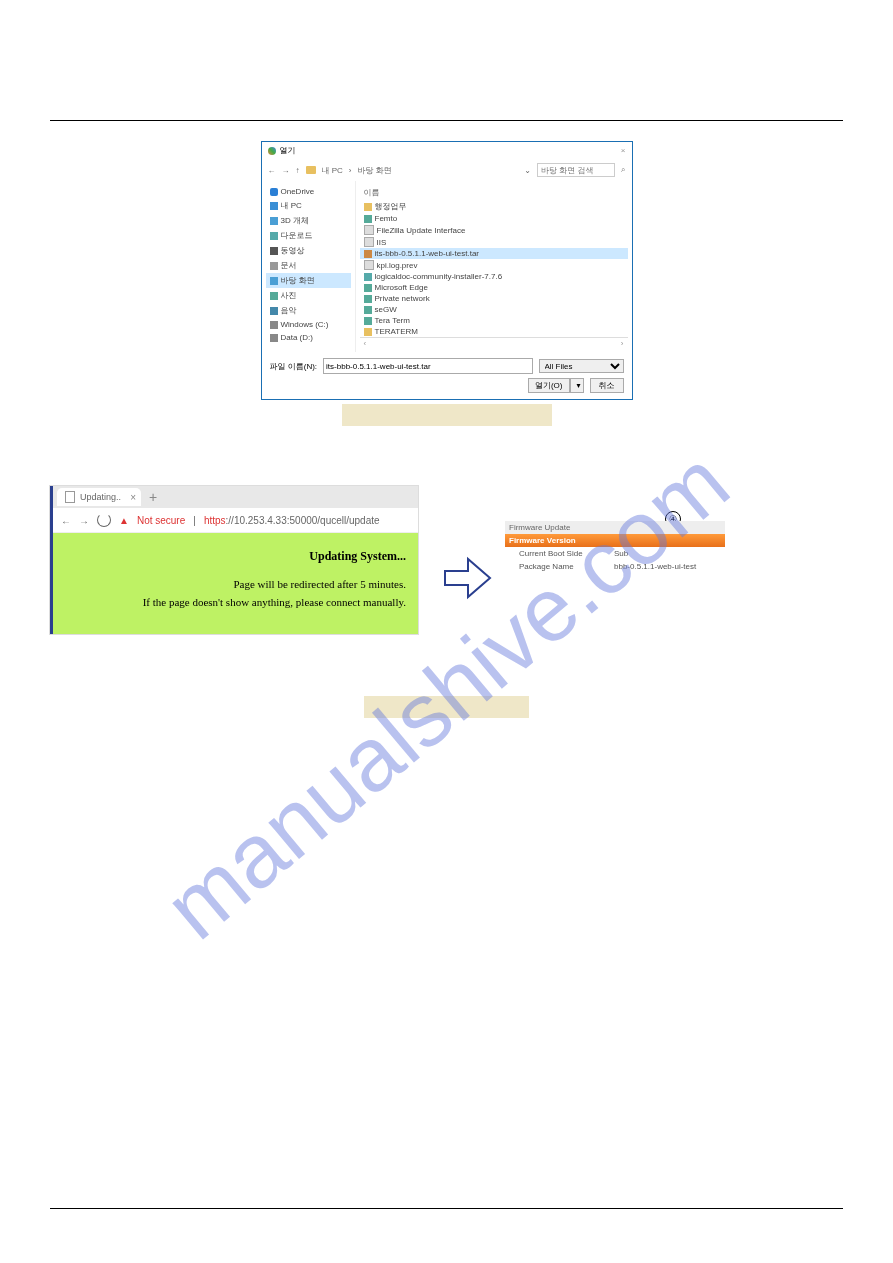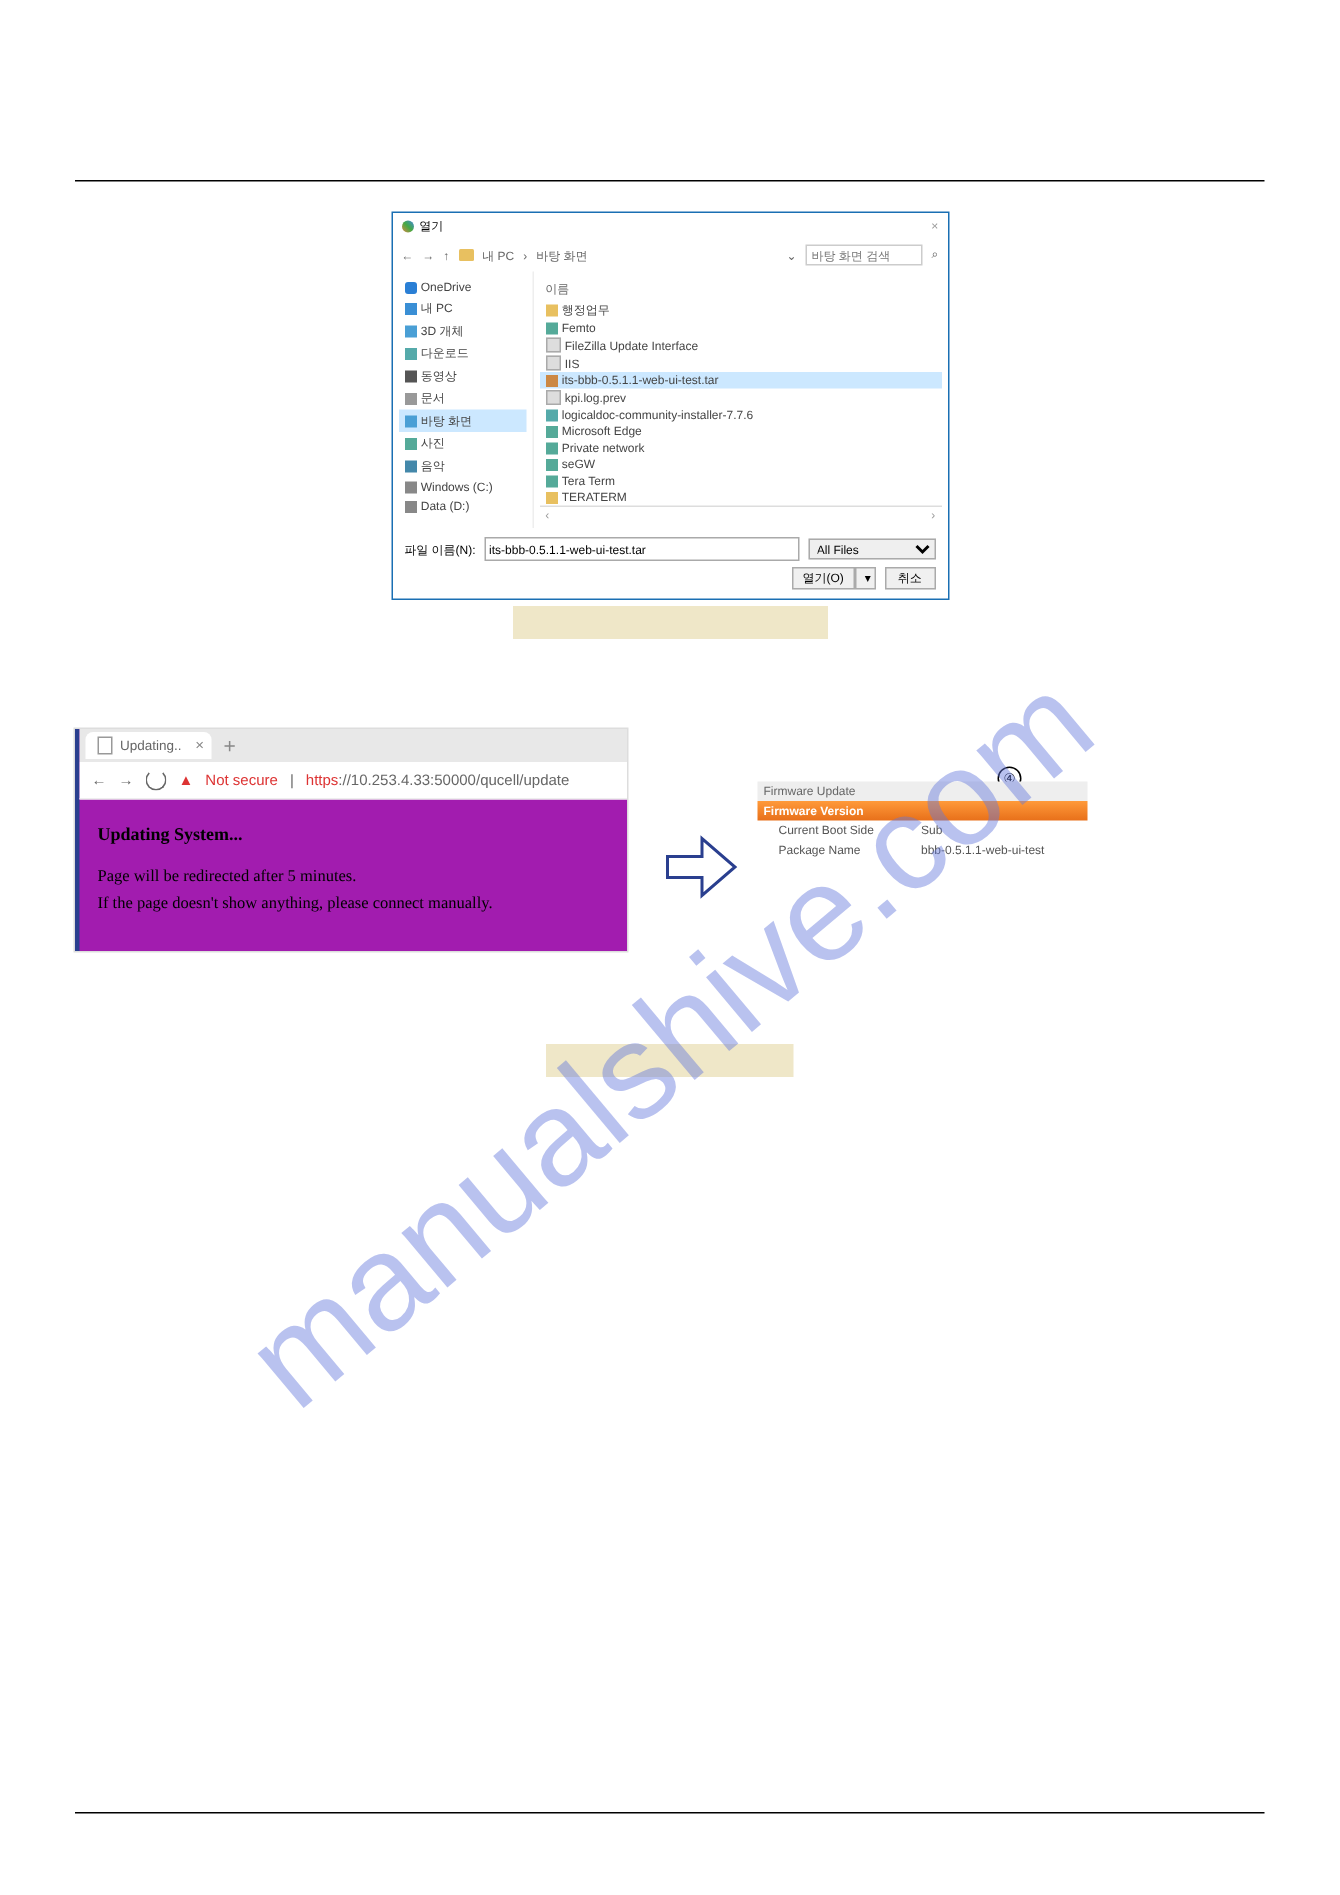--- a/index.html
+++ b/index.html
@@ -54,21 +54,21 @@
 .fd-footer .btns { display:flex; justify-content:flex-end; gap:6px; }
 .fd-footer button.btn { border:1px solid #aaa; background:#f0f0f0; padding:1px 8px; font-size:8px; }
 .fd-footer .split { display:flex; }
 .fd-footer .split button { border:1px solid #aaa; background:#f0f0f0; padding:1px 6px; font-size:8px; }
 .fd-footer .split .drop { width:12px; }
 
 .caption-highlight { width:210px; height:22px; background:#efe7c8; margin:4px auto 0 auto; }
 
 
 .bottom-section { position:relative; margin:60px 50px 0 50px; height:200px; }
-.browser-shot { width:365px; border-left:3px solid #2a3f8f; background:#a21caf; box-shadow:0 0 0 1px #ddd; }
+.browser-shot { width:365px; border-left:3px solid #2a3f8f; background:#bef264; box-shadow:0 0 0 1px #ddd;text-align:right; }
 .browser-tabs { display:flex; align-items:center; background:#e8e8e8; padding:0 0 0 4px; height:22px; }
 .browser-tab { background:#fff; padding:3px 20px 3px 8px; font-size:9px; color:#666; border-top-left-radius:5px; border-top-right-radius:5px; display:flex; align-items:center; gap:5px; position:relative; }
 .browser-tab .page-ico { width:8px; height:10px; border:1px solid #999; }
 .browser-tab .tab-close { position:absolute; right:5px; font-size:10px; color:#888; }
 .new-tab { padding:0 8px; color:#888; font-size:14px; }
 .browser-addr { display:flex; align-items:center; gap:8px; padding:5px 8px; background:#fff; border-bottom:1px solid #eee; font-size:10px; color:#666; }
 .browser-addr .arrow { color:#666; }
 .browser-addr .reload { width:12px; height:12px; border:1.5px solid #666; border-radius:50%; border-top-color:transparent; }
 .browser-addr .warn { color:#d33; font-weight:bold; }
 .browser-addr .not-secure { color:#d33; }

